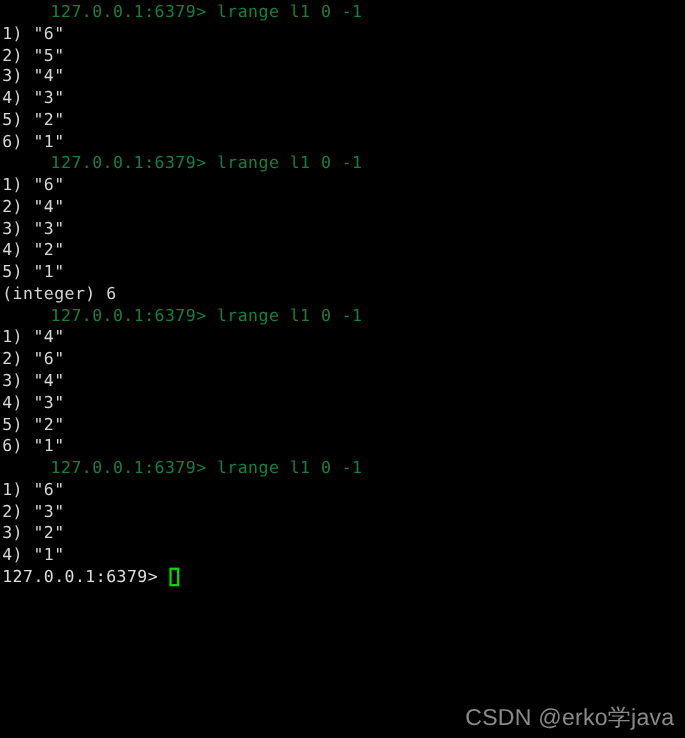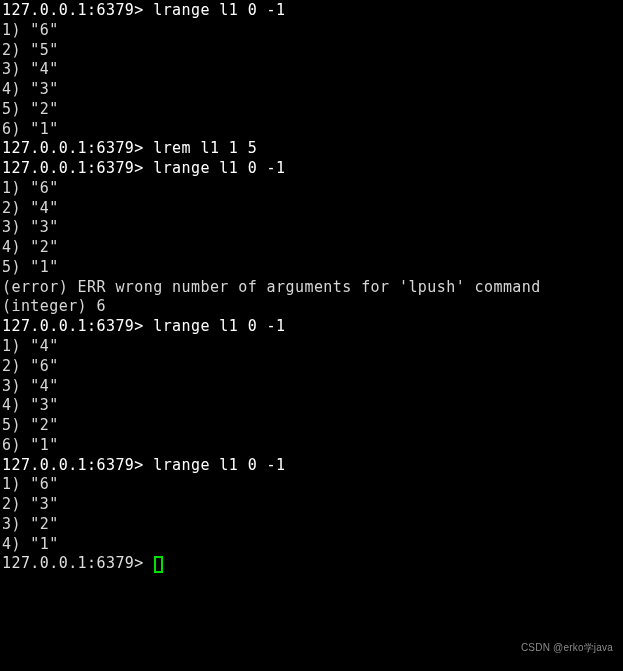--- a/index.html
+++ b/index.html
@@ -30,21 +30,22 @@
     height: 19.77px;
     line-height: 19.77px;
     font-size: 15px;
     letter-spacing: 0.42px;
     color: #d8d8d8;
     white-space: pre;
     font-family: "DejaVu Sans Mono", "Liberation Mono", monospace;
   }
 
   .line.prompt-line {
-    color: #ffffff;
+    color: #15803d;
+    margin-left: 44px;
   }
 
   .line.result-line {
     color: #d6d6d6;
   }
 
   .line.error-line {
     color: #d6d6d6;
   }
 
@@ -71,48 +72,46 @@
     box-sizing: border-box;
     background: transparent;
     margin-left: 1px;
     position: relative;
     top: 0px;
   }
 
   #watermark {
     position: absolute;
     right: 10px;
-    bottom: 16px;
+    bottom: 5px;
     font-family: "Liberation Sans", "DejaVu Sans", sans-serif;
-    font-size: 10px;
+    font-size: 21px;
     color: #8a8a8a;
     white-space: pre;
     letter-spacing: 0.2px;
   }
 </style>
 </head>
 <body>
 
 <div id="terminal">
   <div id="scrollback">
       <div class="line prompt-line">127.0.0.1:6379&gt; lrange l1 0 -1</div>
       <div class="line result-line">1) "6"</div>
       <div class="line result-line">2) "5"</div>
       <div class="line result-line">3) "4"</div>
       <div class="line result-line">4) "3"</div>
       <div class="line result-line">5) "2"</div>
       <div class="line result-line">6) "1"</div>
-      <div class="line prompt-line">127.0.0.1:6379&gt; lrem l1 1 5</div>
       <div class="line prompt-line">127.0.0.1:6379&gt; lrange l1 0 -1</div>
       <div class="line result-line">1) "6"</div>
       <div class="line result-line">2) "4"</div>
       <div class="line result-line">3) "3"</div>
       <div class="line result-line">4) "2"</div>
       <div class="line result-line">5) "1"</div>
-      <div class="line error-line">(error) ERR wrong number of arguments for 'lpush' command</div>
       <div class="line result-line">(integer) 6</div>
       <div class="line prompt-line">127.0.0.1:6379&gt; lrange l1 0 -1</div>
       <div class="line result-line">1) "4"</div>
       <div class="line result-line">2) "6"</div>
       <div class="line result-line">3) "4"</div>
       <div class="line result-line">4) "3"</div>
       <div class="line result-line">5) "2"</div>
       <div class="line result-line">6) "1"</div>
       <div class="line prompt-line">127.0.0.1:6379&gt; lrange l1 0 -1</div>
       <div class="line result-line">1) "6"</div>

